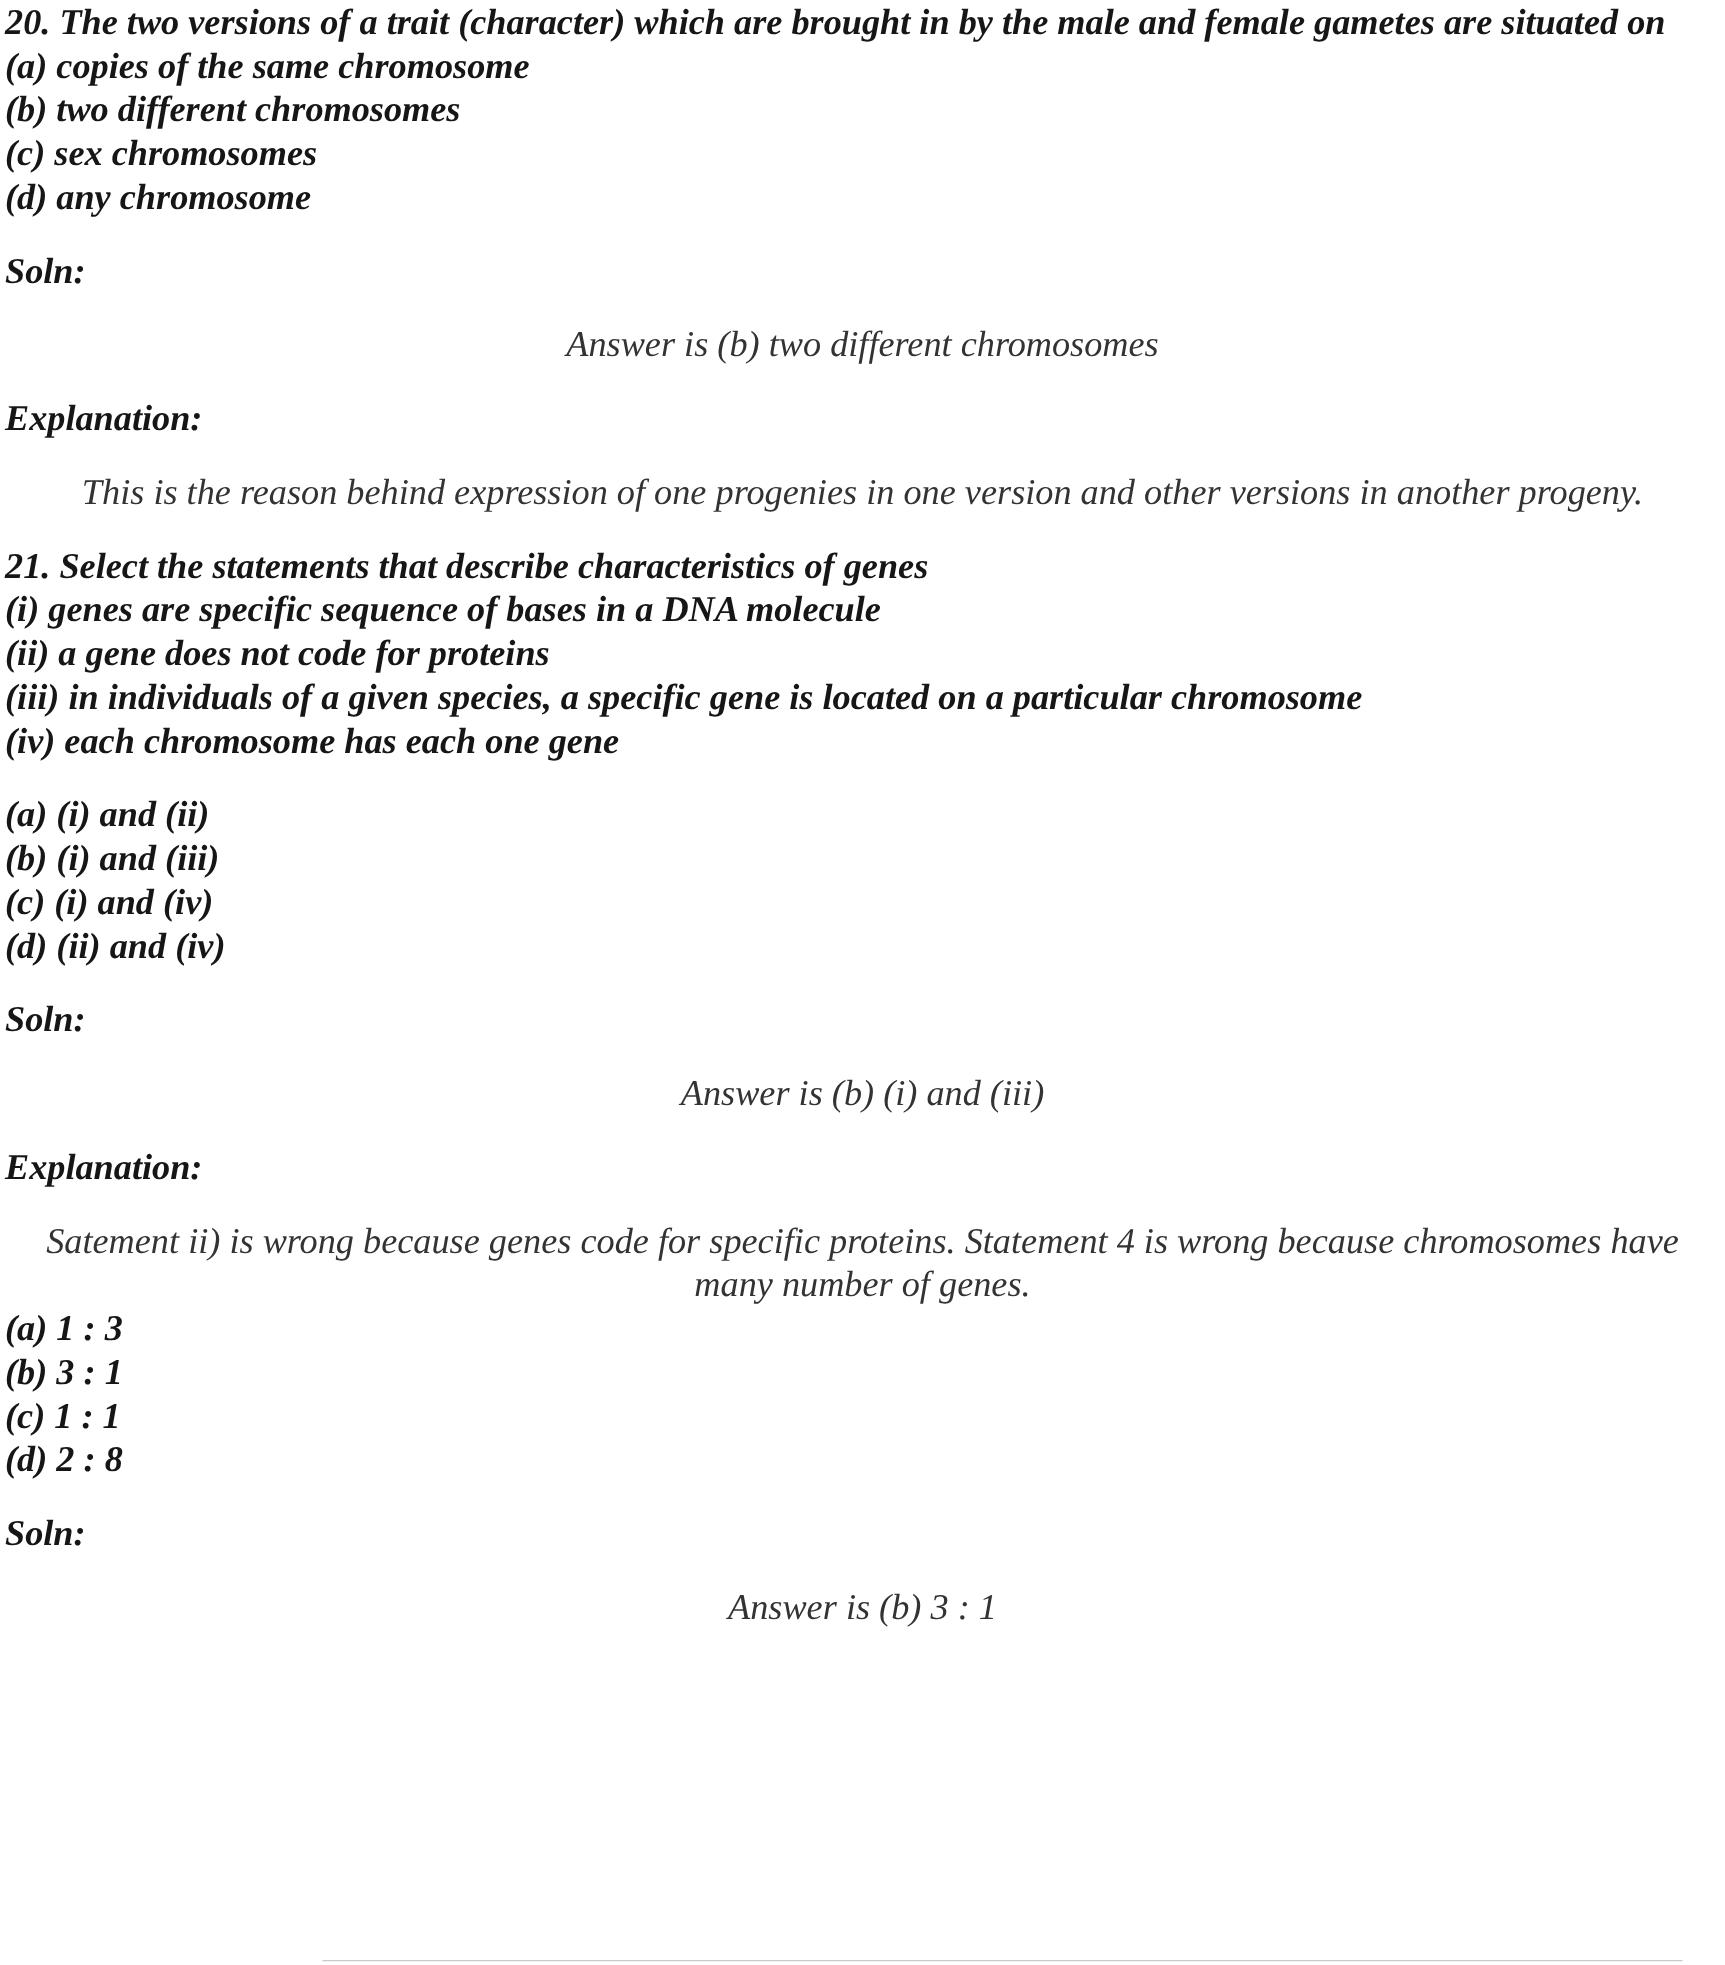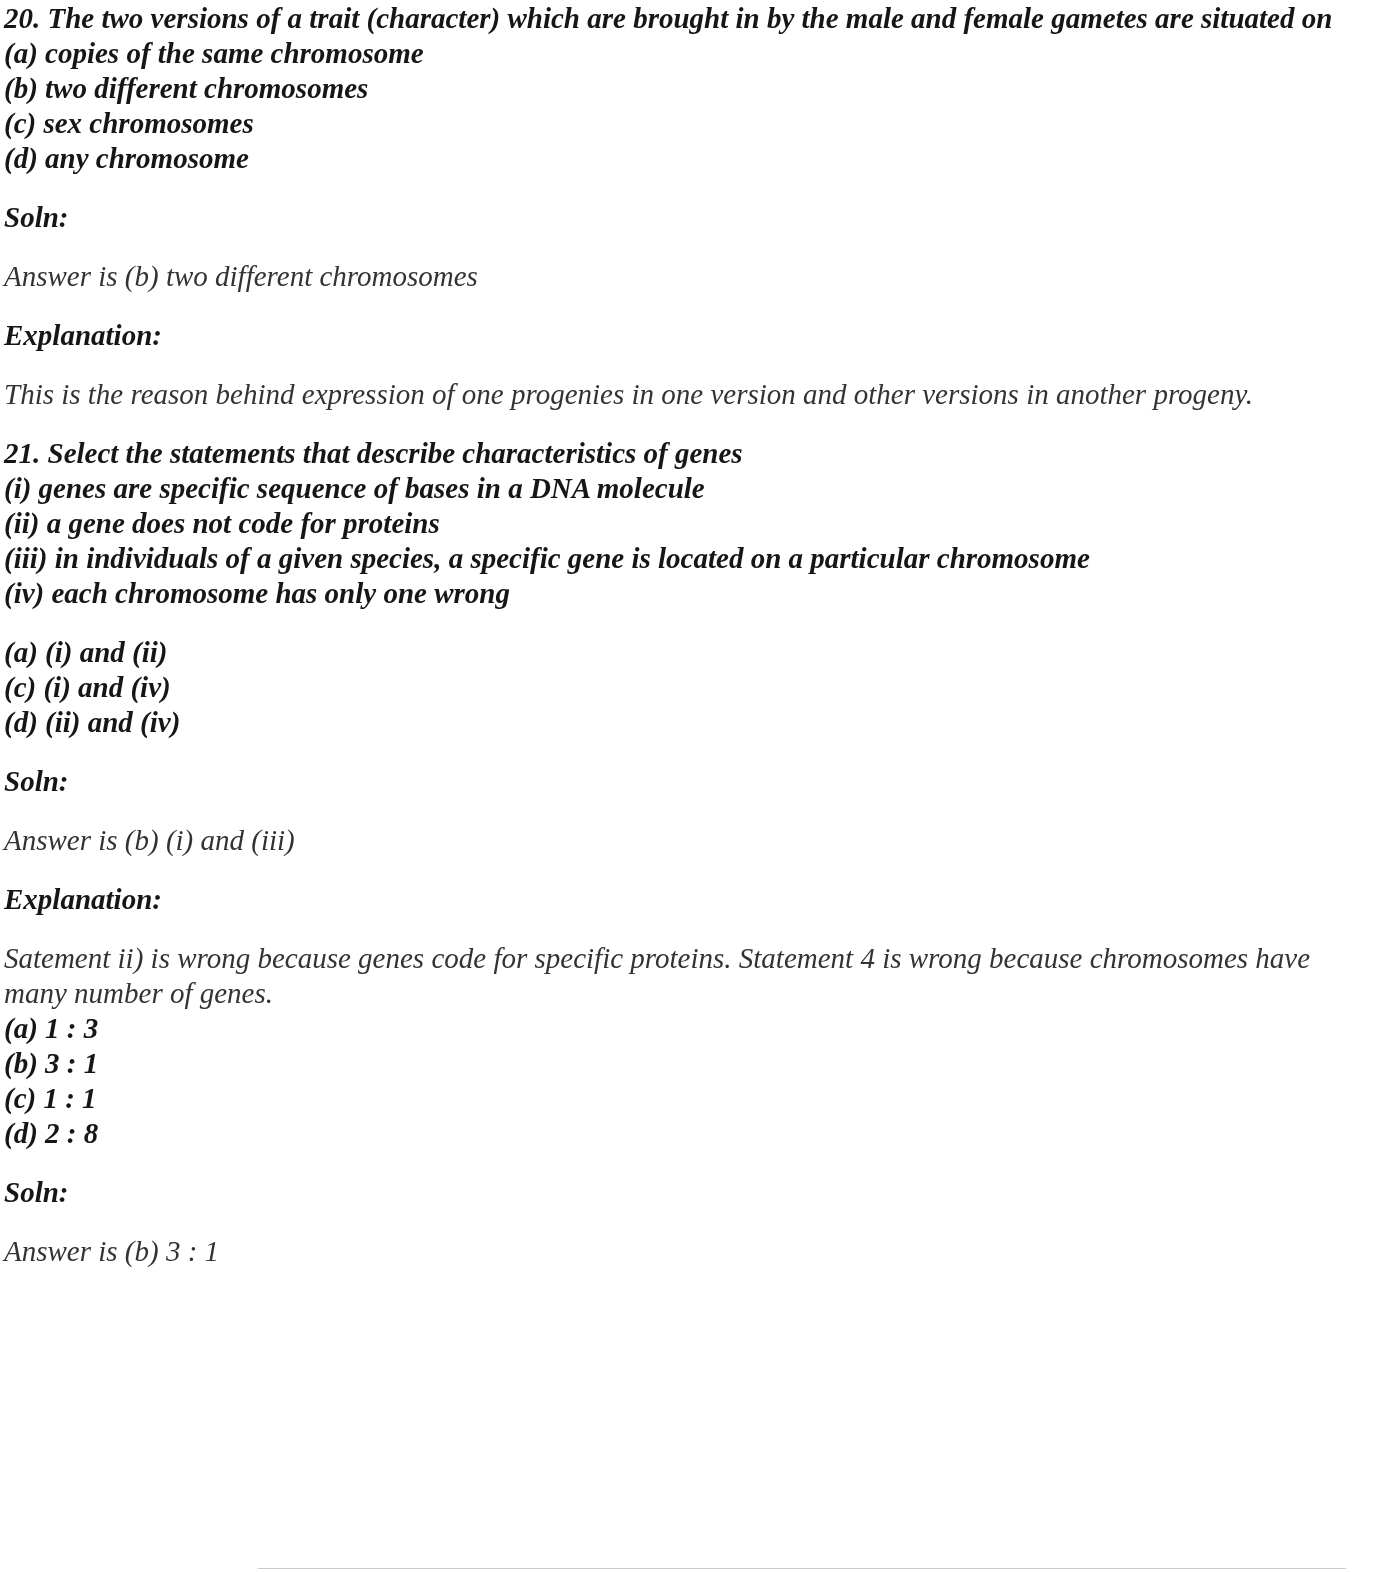--- a/index.html
+++ b/index.html
@@ -16,21 +16,21 @@
     font-size: 29px;
     line-height: 35px;
     color: #1b1b1b;
   }
   .doc {
     padding: 1px 4px 0 4px;
     font-style: italic;
   }
   p { margin: 0; }
   .b { font-weight: bold; color: #161616; }
-  .reg { font-weight: normal; color: #333333; }
+  .reg { font-weight: normal; color: #333333; text-align: center; }
   .gap { margin-top: 24px; }
   .scan-line {
     position: absolute;
     left: 258px;
     top: 1568px;
     width: 1088px;
     height: 1px;
     background: #c9c9c9;
   }
 </style>
@@ -49,22 +49,23 @@
     <p class="reg gap">Answer is (b) two different chromosomes</p>
     <p class="b gap">Explanation:</p>
     <p class="reg gap">This is the reason behind expression of one progenies in one version and other versions in another progeny.</p>
   </section>
 
   <section>
     <p class="b gap">21. Select the statements that describe characteristics of genes</p>
     <p class="b">(i) genes are specific sequence of bases in a DNA molecule</p>
     <p class="b">(ii) a gene does not code for proteins</p>
     <p class="b">(iii) in individuals of a given species, a specific gene is located on a particular chromosome</p>
-    <p class="b">(iv) each chromosome has only one wrong</p>
+    <p class="b">(iv) each chromosome has each one gene</p>
     <p class="b gap">(a) (i) and (ii)</p>
+    <p class="b">(b) (i) and (iii)</p>
     <p class="b">(c) (i) and (iv)</p>
     <p class="b">(d) (ii) and (iv)</p>
     <p class="b gap">Soln:</p>
     <p class="reg gap">Answer is (b) (i) and (iii)</p>
     <p class="b gap">Explanation:</p>
     <p class="reg gap">Satement ii) is wrong because genes code for specific proteins. Statement 4 is wrong because chromosomes have many number of genes.</p>
   </section>
 
   <section>
     <p class="b">(a) 1 : 3</p>

